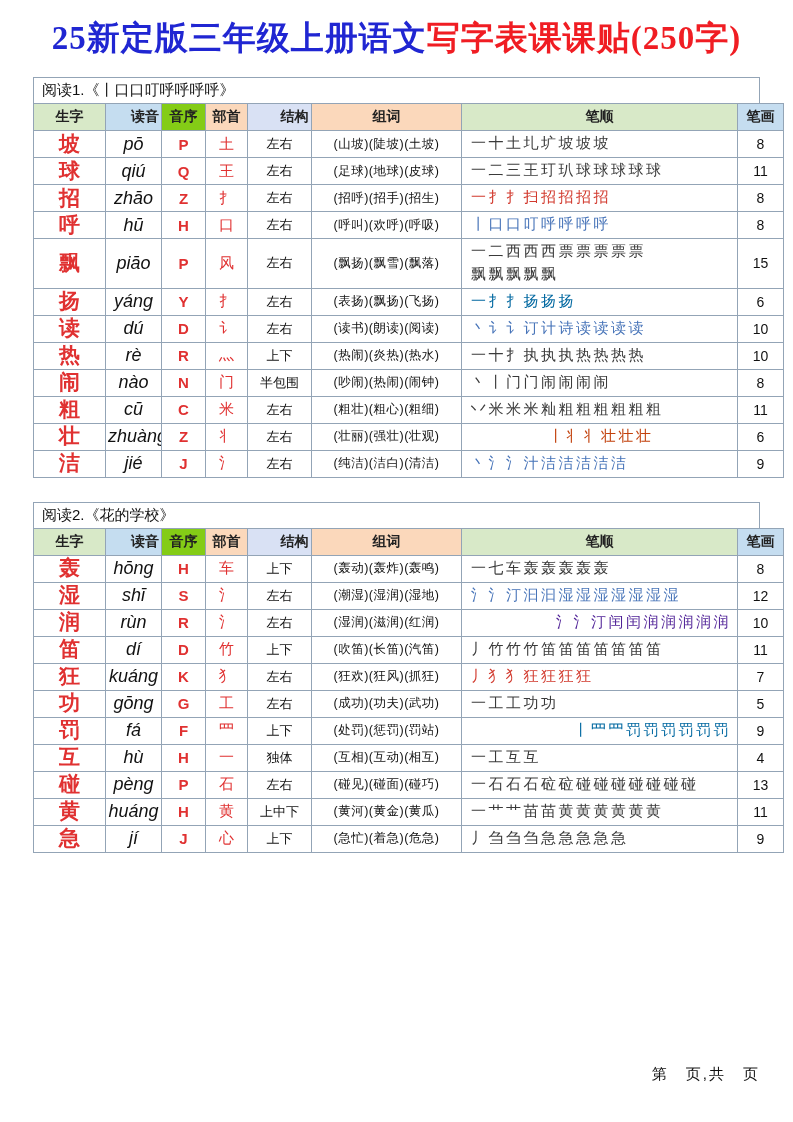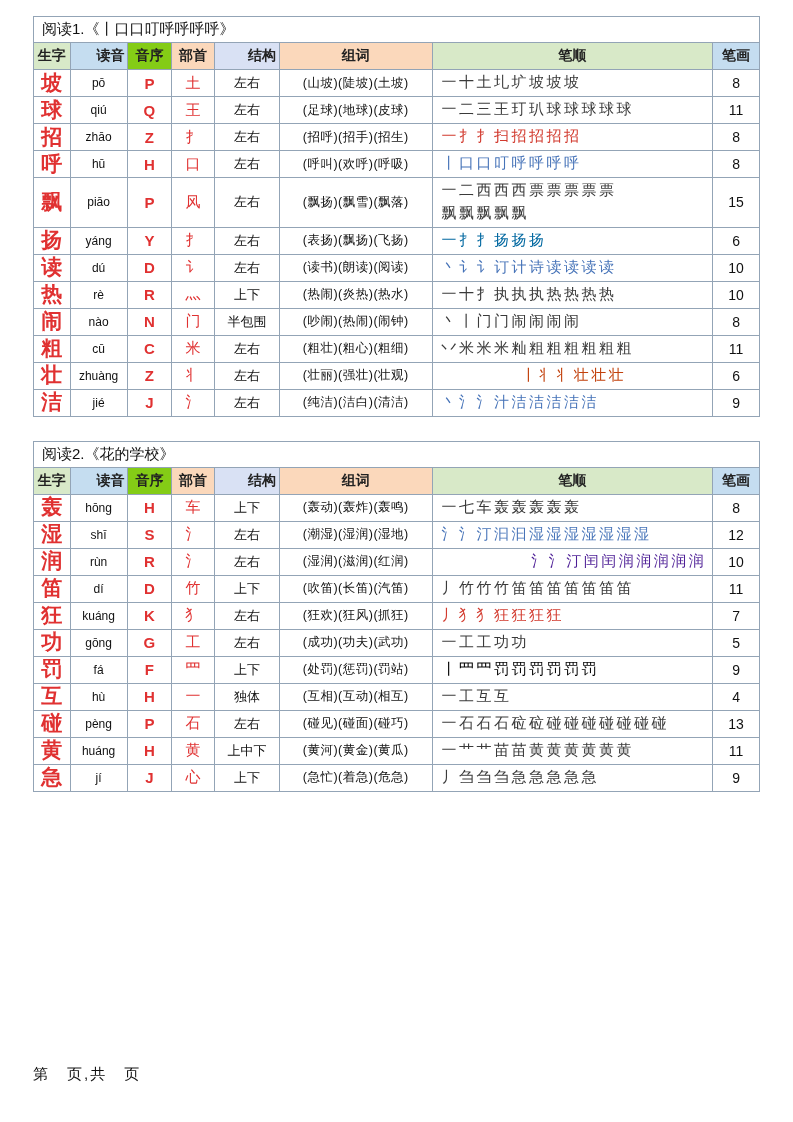--- a/index.html
+++ b/index.html
@@ -30,57 +30,58 @@
     background:#ffffff;
   }
   table { width:100%; border-collapse:collapse; table-layout:fixed; }
   th, td {
     border:1px solid #93a4b6;
     text-align:center; vertical-align:middle;
     height:27px; padding:1px 2px; overflow:hidden;
   }
   th { font-size:14px; font-weight:bold; color:#222; }
   
-  th.col-0 { background:#d8e9c8; width:36px; }
+  th.col-0 { background:#d8e9c8; width:72px; }
   th.col-1 { background:#c5ddf0; width:56px;text-align:right; }
   th.col-2 { background:#84cc16; width:44px; }
   th.col-3 { background:#fbd8bb; width:42px; }
   th.col-4 { background:#d9e1f4; width:64px;padding-left:32px; }
   th.col-5 { background:#fbd8bb; width:150px; }
   th.col-6 { background:#d8e9c8; width:276px; }
   th.col-7 { background:#c5ddf0; width:46px; }
 
   td.c-char {
     color:#e03131; font-size:21px; line-height:1;
     font-family:"Liberation Serif", serif; font-weight:bold;
   }
-  td.c-pinyin   { font-size:12px; color:#111; }
+  td.c-pinyin   { font-size:18px; color:#111;font-style:italic; }
   td.c-initial  { color:#e03131; font-size:15px; font-weight:bold; }
   td.c-radical  { color:#e03131; font-size:15px; font-family:"Liberation Serif", serif; }
   td.c-structure{ font-size:13px; color:#111; }
   td.c-words    { font-size:12.5px; color:#111; letter-spacing:0.5px; }
   td.c-strokes  {
     text-align:left; padding:1px 6px 1px 9px;
     font-size:15px; letter-spacing:2.5px;
     font-family:"Liberation Serif", serif;
     white-space:pre-line; line-height:1.55;
   }
   td.c-count { font-size:14px; color:#111; }
 
   .footer {
-    margin-top:auto; text-align:left;
+    margin-top:auto; text-align:right;
     font-size:15px; color:#111; letter-spacing:2px;
     padding-bottom:14px;
   }
 </style>
 </head>
 <body>
 
 <div class="page">
 
+  <h1 class="title"><span class="t-blue">25新定版三年级上册语文</span><span class="t-red">写字表课课贴(250字)</span></h1>
 
   <div id="tables">
   <section class="char-table">
     <div class="caption">阅读1.《丨口口叮呼呼呼呼》</div>
     <table>
       <thead>
         <tr>
               <th class="col-0">生字</th>
               <th class="col-1">读音</th>
               <th class="col-2">音序</th>
@@ -293,21 +294,21 @@
               <td class="c-strokes" style="color: rgb(58, 58, 58);">一工工功功</td>
               <td class="c-count">5</td>
             </tr>
             <tr>
               <td class="c-char">罚</td>
               <td class="c-pinyin">fá</td>
               <td class="c-initial">F</td>
               <td class="c-radical">罒</td>
               <td class="c-structure">上下</td>
               <td class="c-words">(处罚)(惩罚)(罚站)</td>
-              <td class="c-strokes" style="color: #000000;">丨罒罒罚罚罚罚罚罚</td>
+              <td class="c-strokes" style="color: #0369a1; text-align: right;">丨罒罒罚罚罚罚罚罚</td>
               <td class="c-count">9</td>
             </tr>
             <tr>
               <td class="c-char">互</td>
               <td class="c-pinyin">hù</td>
               <td class="c-initial">H</td>
               <td class="c-radical">一</td>
               <td class="c-structure">独体</td>
               <td class="c-words">(互相)(互动)(相互)</td>
               <td class="c-strokes" style="color: rgb(58, 58, 58);">一工互互</td>

